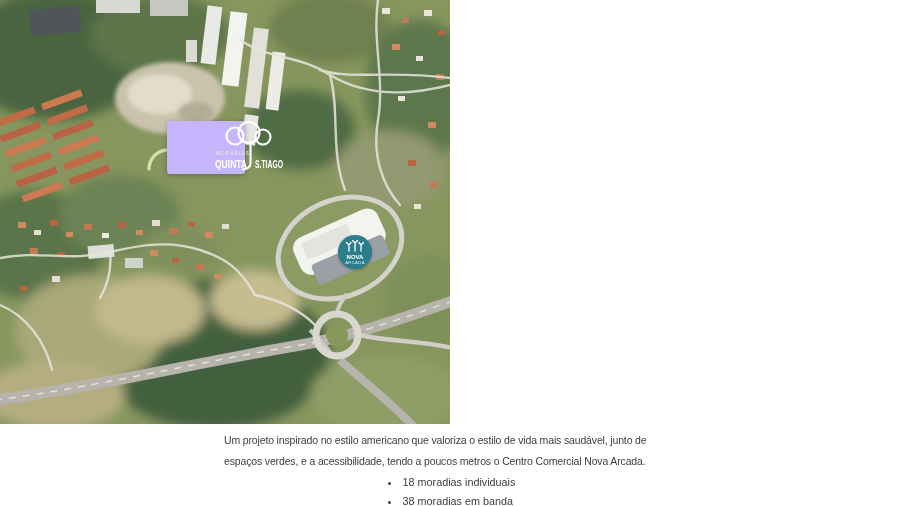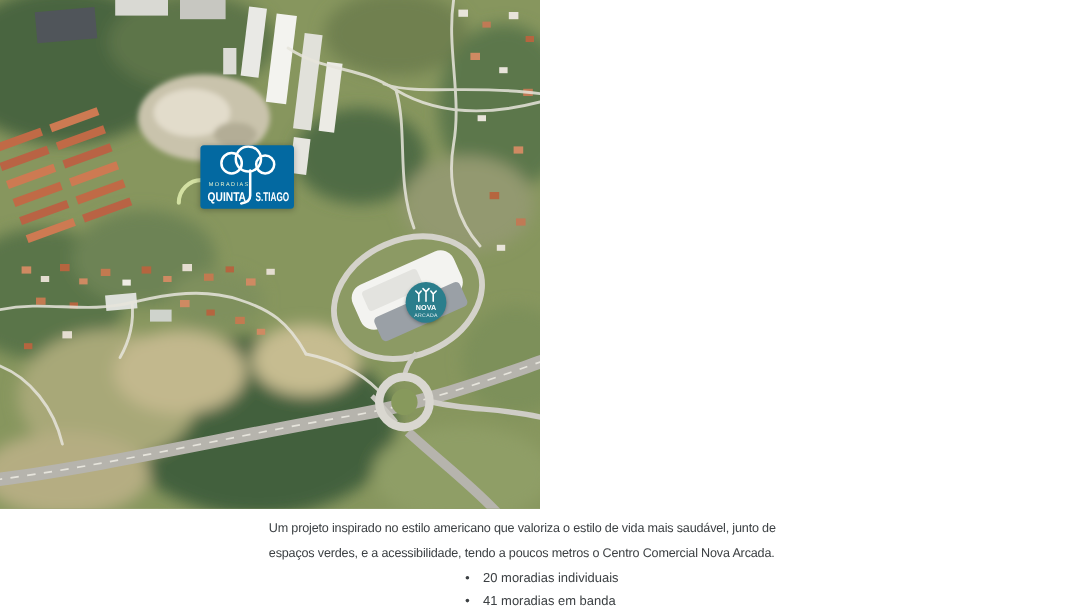--- a/index.html
+++ b/index.html
@@ -14,22 +14,23 @@
   
   .map-wrap {
     position:relative; width:450px; height:424px; margin:0 auto;
     overflow:hidden; background:#87965e;
   }
   .map-svg { position:absolute; left:0; top:0; width:450px; height:424px; display:block; }
 
   
   .quinta-logo {
     position:absolute; left:167px; top:121px; width:78px; height:53px;
-    background:#0369a1; border-radius:3px;
+    background:#c4b5fd; border-radius:3px;
     box-shadow:0 1px 5px rgba(0,0,0,.28);
+    padding-left:42px;
   }
   .quinta-logo svg { display:block; width:78px; height:53px; }
 
   
   .chave-mark { position:absolute; left:172px; top:226px; width:130px; height:46px; }
   .chave-mark svg { display:block; width:130px; height:46px; }
 
   
   .nova-badge {
     position:absolute; left:338px; top:235px; width:34px; height:34px;
@@ -221,19 +222,19 @@
         <text x="17" y="23.5" font-size="6" font-weight="bold" fill="#ffffff" text-anchor="middle">NOVA</text>
         <text x="17" y="29" font-size="4.3" fill="#ffffff" opacity="0.85" text-anchor="middle" letter-spacing="0.3">ARCADA</text>
       </svg>
     </div>
   </figure>
 
   <section class="content">
     <p>Um projeto inspirado no estilo americano que valoriza o estilo de vida mais saudável, junto de espaços verdes, e a acessibilidade, tendo a poucos metros o Centro Comercial Nova Arcada.</p>
     <div class="bullets-wrap">
       <ul>
-        <li><span>20 moradias individuais</span></li>
-        <li><span>41 moradias em banda</span></li>
+        <li><span>18 moradias individuais</span></li>
+        <li><span>38 moradias em banda</span></li>
       </ul>
     </div>
   </section>
 
 </div>
 
 </body></html>

